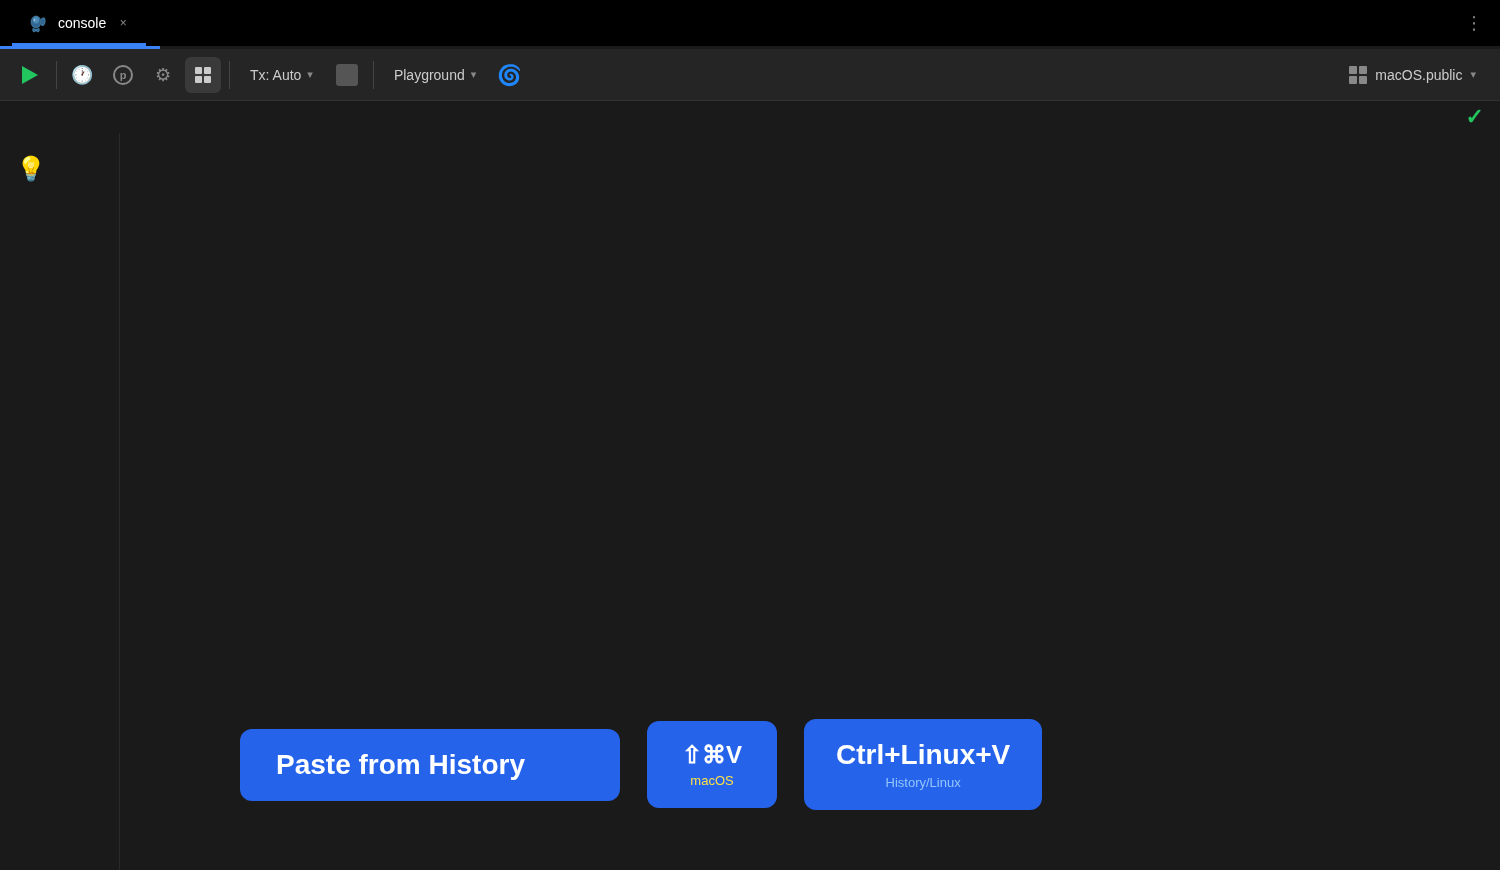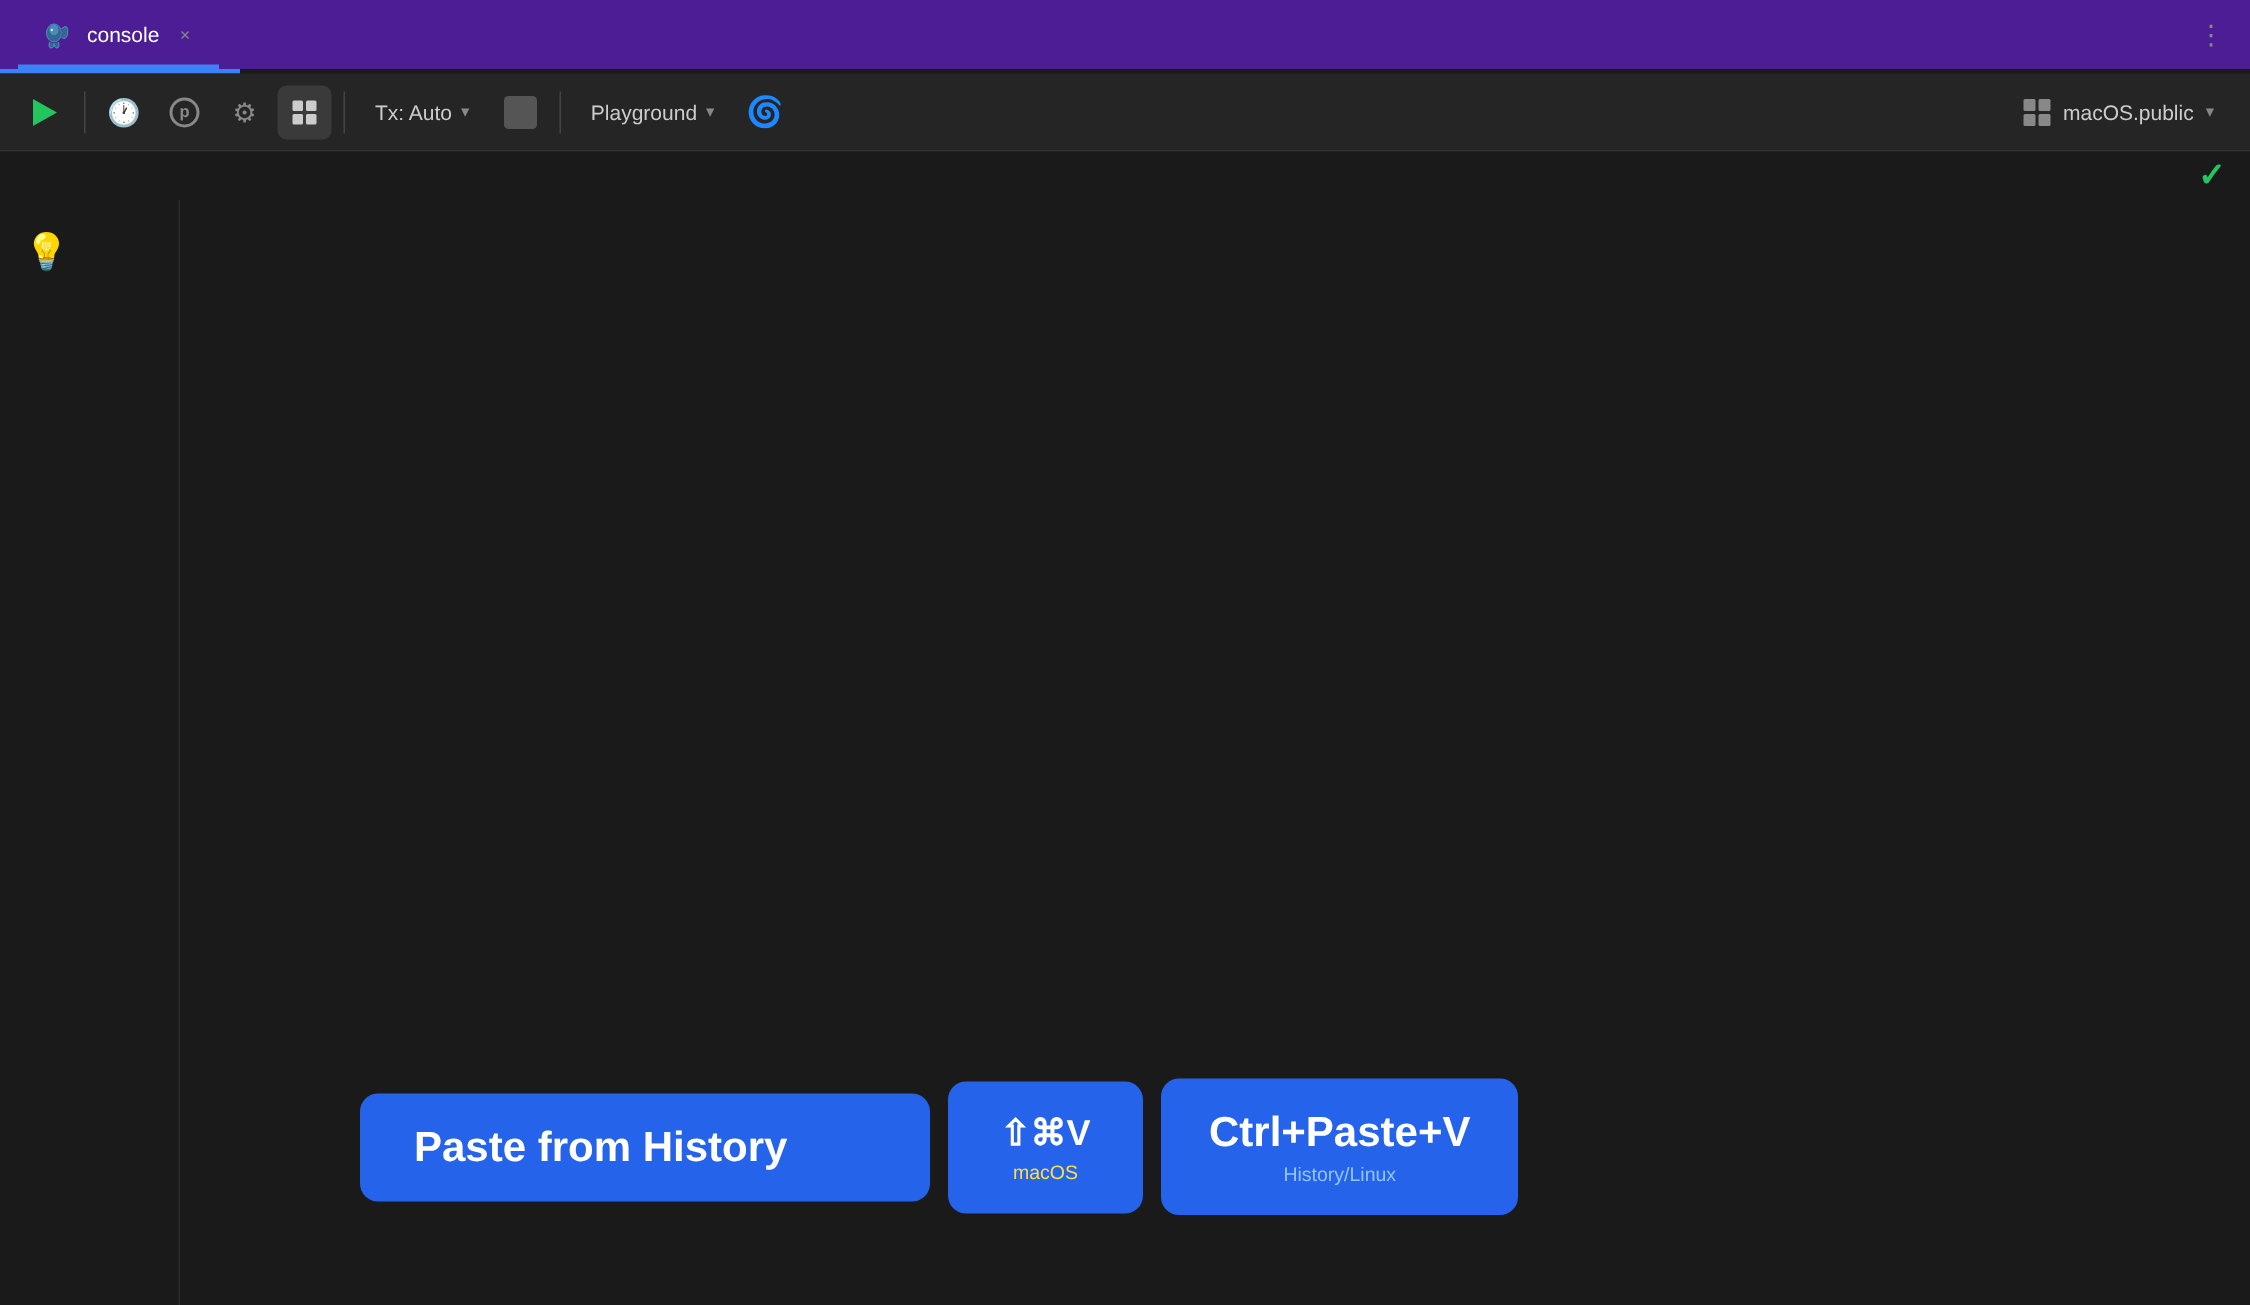--- a/index.html
+++ b/index.html
@@ -14,21 +14,21 @@
       background: #1a1a1a;
       font-family: -apple-system, BlinkMacSystemFont, 'Segoe UI', sans-serif;
       overflow: hidden;
       color: #fff;
     }
 
     
     .tab-bar {
       display: flex;
       align-items: center;
-      background: #4c1d95;
+      background: #000000;
       height: 46px;
       padding: 12px 12px;
       border-bottom: none;
       position: relative;
     }
 
     .tab-item {
       display: flex;
       align-items: center;
       gap: 8px;
@@ -201,21 +201,21 @@
       line-height: 1;
     }
 
     
     .hint-cards {
       position: absolute;
       bottom: 60px;
       left: 120px;
       display: flex;
       align-items: center;
-      gap: 12px;
+      gap: 27px;
     }
 
     .hint-card-main {
       background: #2563eb;
       border-radius: 12px;
       padding: 20px 36px;
       cursor: pointer;
       min-width: 380px;
     }
 
@@ -441,21 +441,21 @@
         <div class="hint-card-main">
           <span class="hint-card-main-text">Paste from History</span>
         </div>
 
         <div class="hint-card-shortcut">
           <span class="hint-card-shortcut-keys">⇧⌘V</span>
           <span class="hint-card-shortcut-os">macOS</span>
         </div>
 
         <div class="hint-card-shortcut-big">
-          <span class="hint-card-shortcut-big-keys">Ctrl+Paste+V</span>
+          <span class="hint-card-shortcut-big-keys">Ctrl+Linux+V</span>
           <span class="hint-card-shortcut-big-os">History/Linux</span>
         </div>
 
       </div>
     </div>
   </div>
 
 </div>
 
 </body></html>

